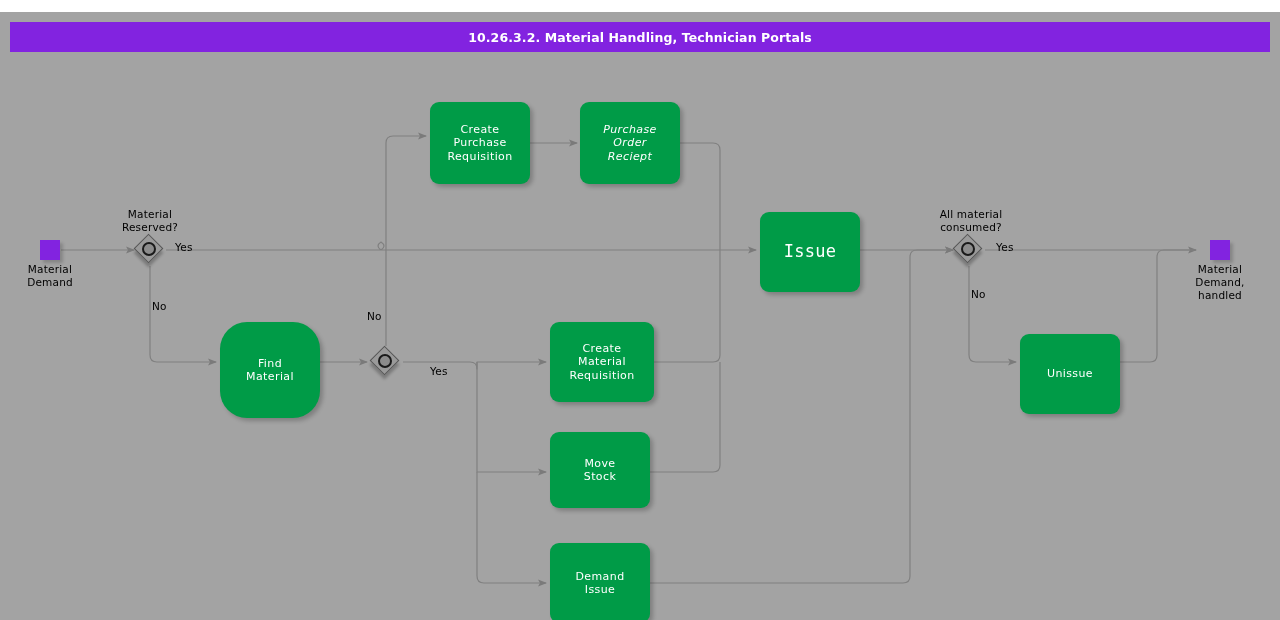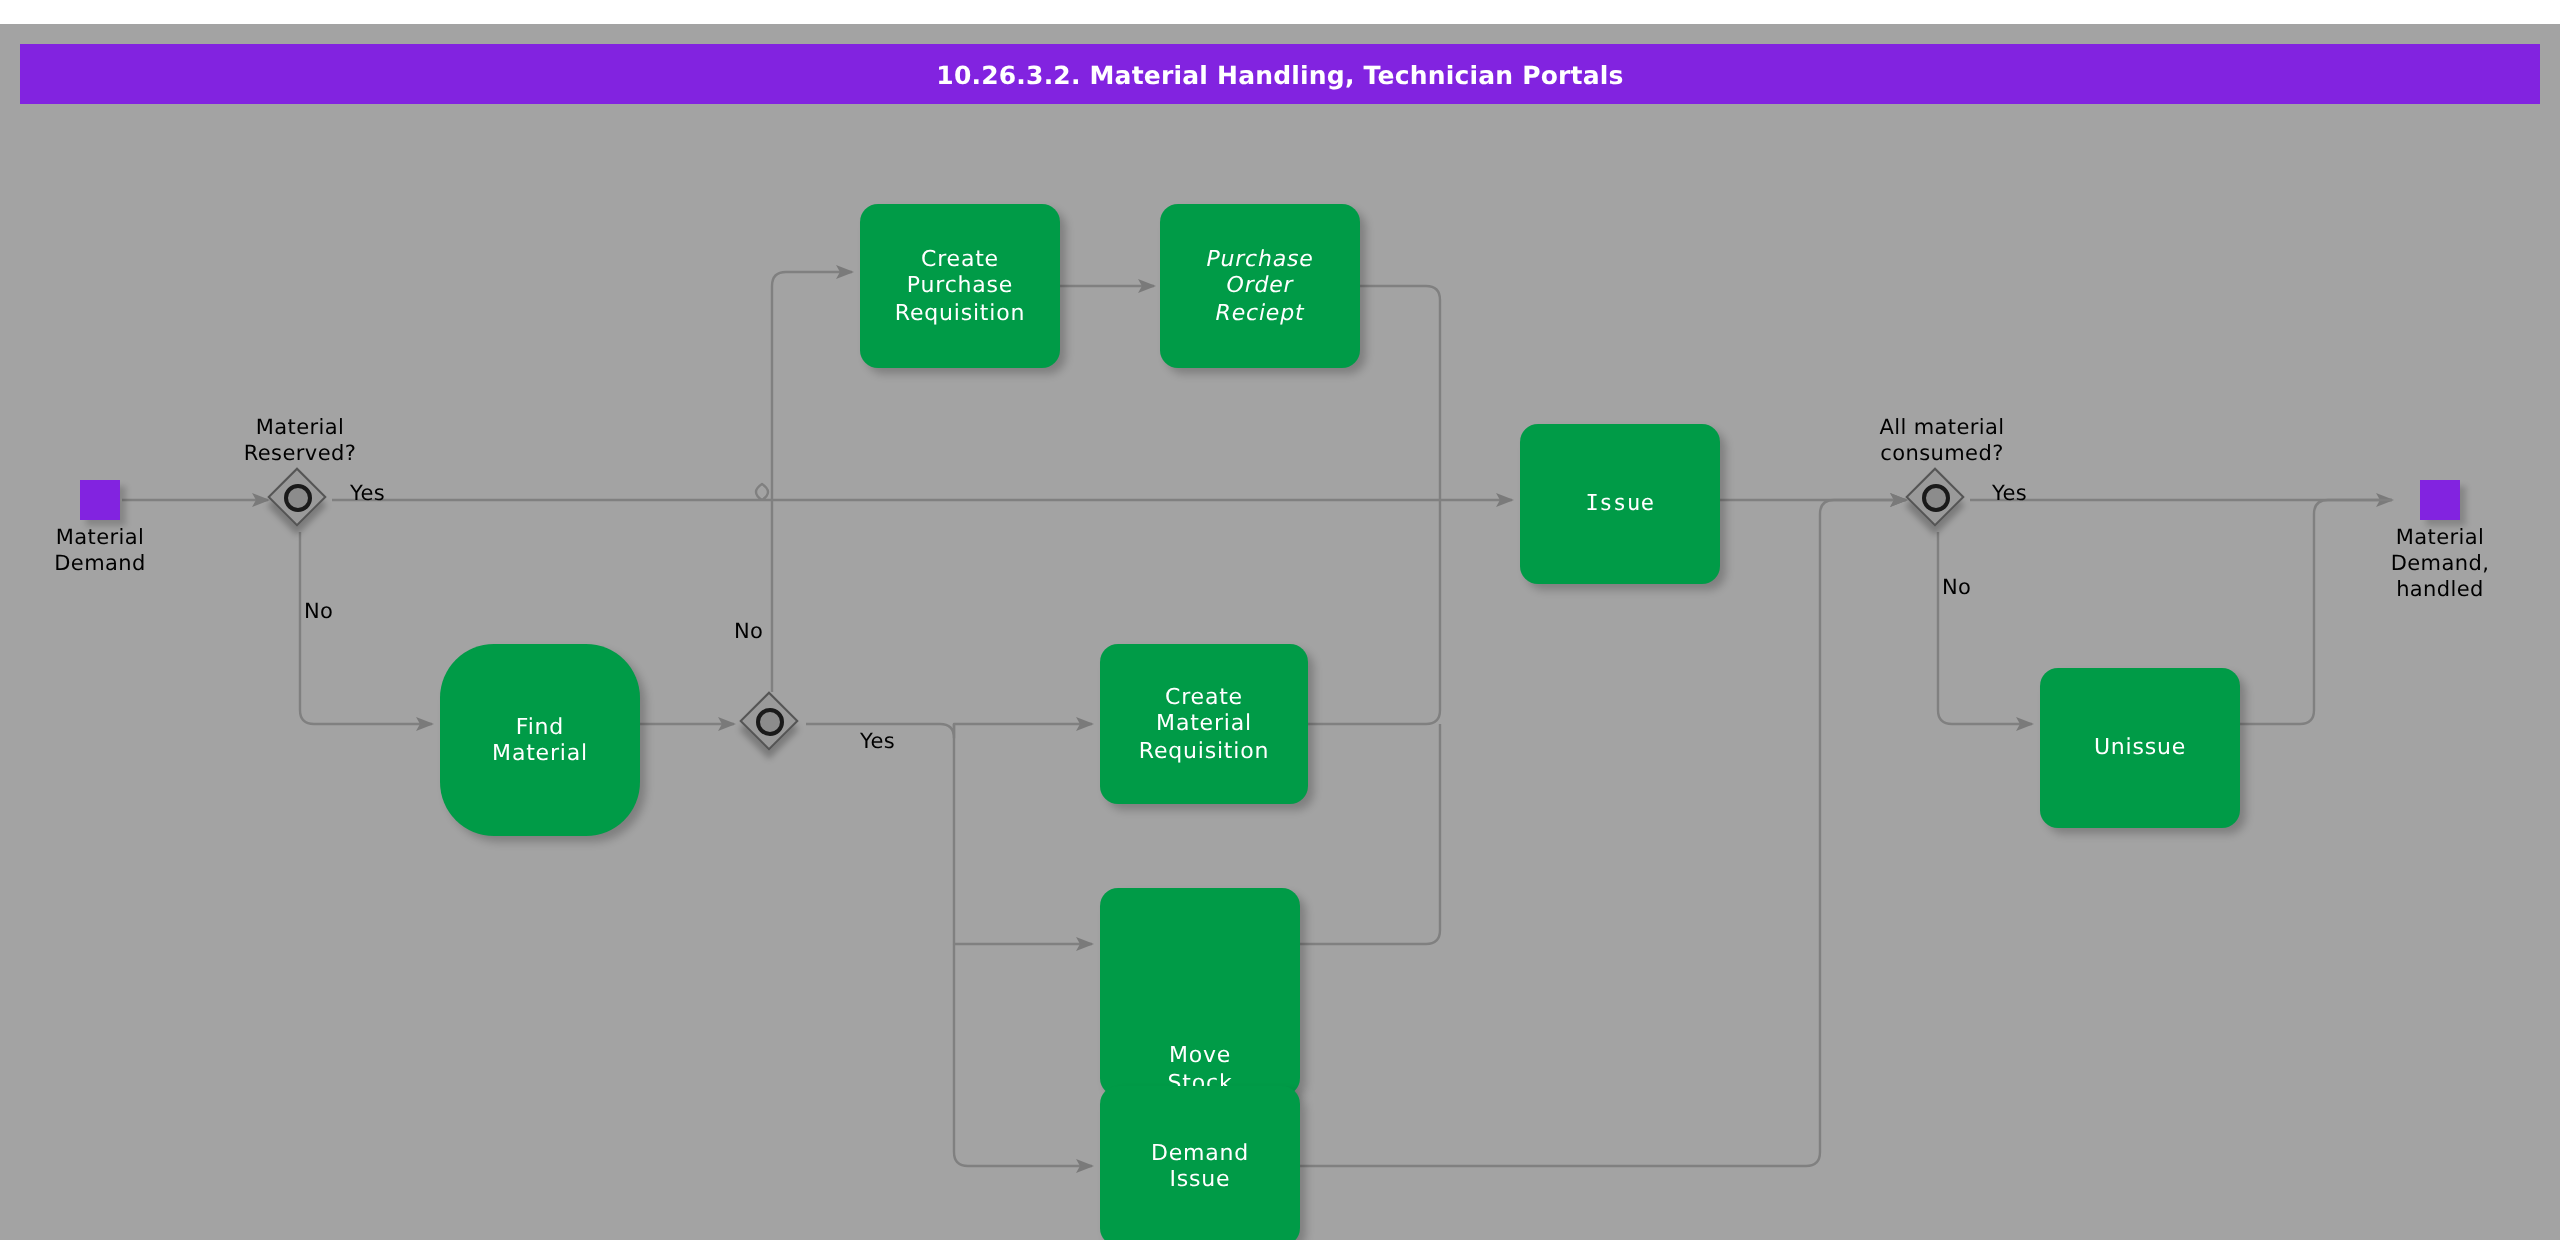--- a/index.html
+++ b/index.html
@@ -63,21 +63,21 @@
     font-family: "DejaVu Sans", sans-serif;
     font-size: 11px;
     line-height: 13.5px;
     text-align: center;
     letter-spacing: 0.4px;
     padding: 0 22px;
     white-space: pre-line;
   }
   .task.mono .task-label {
     font-family: "DejaVu Sans Mono", monospace;
-    font-size: 11px;
+    font-size: 17px;
     letter-spacing: 0.3px;
   }
 
   
   .gateway {
     position: absolute;
     width: 30px;
     height: 30px;
   }
   .gateway .gw-diamond {
@@ -224,21 +224,21 @@
 
   <div class="task" style="left:220px; top:310px; width:100px; height:96px;border-radius:27px;">
     <span class="task-label">Find Material</span>
   </div>
 
   <div class="task" style="left:550px; top:310px; width:104px; height:80px;">
     <span class="task-label">Create Material
 Requisition</span>
   </div>
 
-  <div class="task" style="left:550px; top:432px; width:100px; height:104px;align-items:flex-end;">
+  <div class="task" style="left:550px; top:420px; width:100px; height:76px;">
     <span class="task-label">Move Stock</span>
   </div>
 
   <div class="task" style="left:550px; top:531px; width:100px; height:80px;">
     <span class="task-label">Demand Issue</span>
   </div>
 
   <div class="task mono" style="left:760px; top:200px; width:100px; height:80px;">
     <span class="task-label">Issue</span>
   </div>

